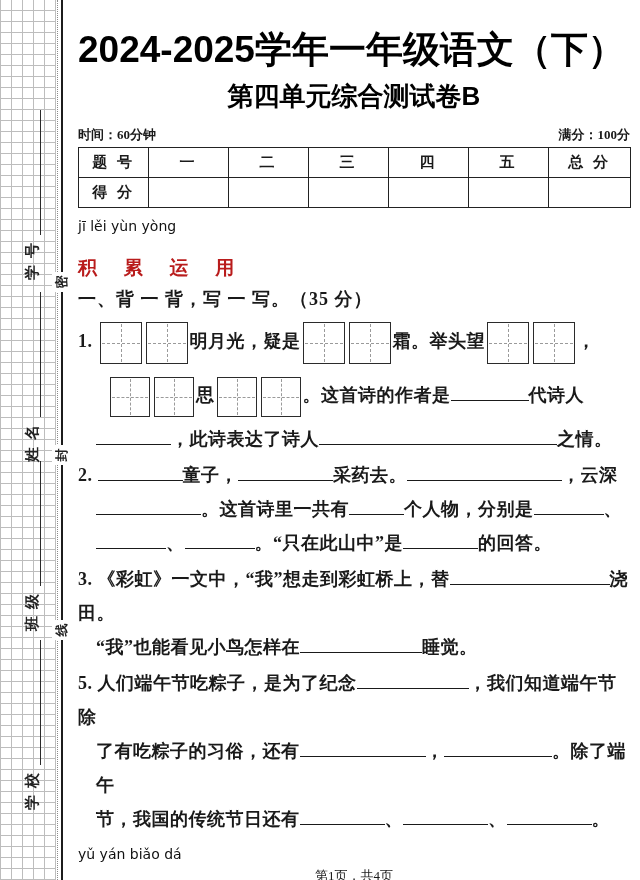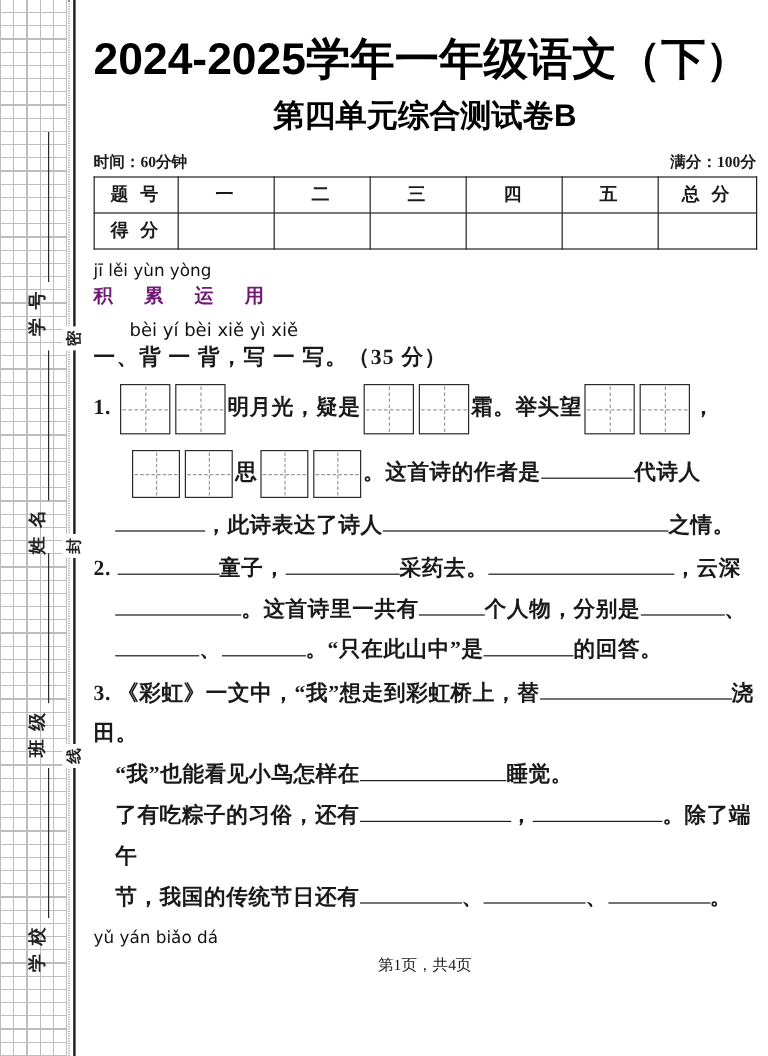--- a/index.html
+++ b/index.html
@@ -36,21 +36,21 @@
   }
   .page-subtitle{
     font-family:"Liberation Sans","DejaVu Sans",sans-serif;font-weight:700;font-size:26px;
     text-align:center;line-height:36px;margin-top:4px;color:#000;
   }
   .meta{display:flex;justify-content:space-between;font-size:13px;font-weight:700;margin-top:12px;line-height:18px;}
   table.score{border-collapse:collapse;width:552px;table-layout:fixed;margin-top:3px;padding-left:20px;}
   table.score td{border:1.6px solid #222;height:29px;text-align:center;font-size:15px;font-weight:700;letter-spacing:3px;padding:0;}
   .section-head{text-align:left;margin-top:9px;}
   .pinyin{font-family:"DejaVu Sans","Liberation Sans",sans-serif;font-size:14px;line-height:18px;color:#111;}
-  .section-title{font-size:16px;font-weight:700;letter-spacing:11px;line-height:26px;color:#701a75;}
+  .section-title{font-size:19px;font-weight:700;letter-spacing:11px;line-height:26px;color:#b91c1c;margin-top:20px;}
   .qheader{margin-top:5px;}
   .qheader .pinyin{text-align:left;margin-left:30px;font-size:15px;}
   .qheader-text{font-size:18px;font-weight:700;line-height:26px;letter-spacing:1px;}
   .qline{font-size:18px;font-weight:600;line-height:34px;min-height:34px;letter-spacing:0.5px;}
   .boxline{line-height:54px;min-height:54px;}
   .indent-a{padding-left:30px;}
   .indent-b{padding-left:18px;}
   .qgap{margin-top:2px;}
   .qnum{font-weight:700;margin-right:5px;font-family:"Liberation Serif",serif;}
   .blank{display:inline-block;height:1em;border-bottom:1.6px solid #1a1a1a;vertical-align:baseline;}
@@ -131,36 +131,36 @@
     </tr>
   </tbody>
     </table>
 
   <div class="section-head">
     <div class="pinyin">jī  lěi yùn yòng</div>
     <div class="section-title">积 累 运 用</div>
   </div>
 
   <div class="qheader">
-    <div class="pinyin">bèi yí bèi  xiě yì xiě</div>
     <div class="qheader-text">一、背 一 背，写 一 写。（35 分）</div>
   </div>
 
   <div class="qline boxline qgap"><span class="qnum">1.</span><span class="tzg" style="height: 42px; width: 42px;"></span><span class="tzg" style="height: 42px; width: 42px;"></span><span>明月光，疑是</span><span class="tzg" style="height: 42px; width: 42px;"></span><span class="tzg" style="height: 42px; width: 42px;"></span><span>霜。举头望</span><span class="tzg" style="height: 42px; width: 42px;"></span><span class="tzg" style="height: 42px; width: 42px;"></span><span>，</span></div>
   <div class="qline boxline indent-a"><span class="tzg" style="height: 40px; width: 40px;"></span><span class="tzg" style="height: 40px; width: 40px;"></span><span>思</span><span class="tzg" style="height: 40px; width: 40px;"></span><span class="tzg" style="height: 40px; width: 40px;"></span><span>。这首诗的作者是</span><span class="blank" style="width: 78px;"></span><span>代诗人</span></div>
   <div class="qline indent-b"><span class="blank" style="width: 75px;"></span><span>，此诗表达了诗人</span><span class="blank" style="width: 238px;"></span><span>之情。</span></div>
 
   <div class="qline qgap"><span class="qnum">2.</span><span class="blank" style="width: 85px;"></span><span>童子，</span><span class="blank" style="width: 95px;"></span><span>采药去。</span><span class="blank" style="width: 155px;"></span><span>，云深</span></div>
   <div class="qline indent-b"><span class="blank" style="width: 105px;"></span><span>。这首诗里一共有</span><span class="blank" style="width: 55px;"></span><span>个人物，分别是</span><span class="blank" style="width: 70px;"></span><span>、</span></div>
   <div class="qline indent-b"><span class="blank" style="width: 70px;"></span><span>、</span><span class="blank" style="width: 70px;"></span><span>。“只在此山中”是</span><span class="blank" style="width: 75px;"></span><span>的回答。</span></div>
 
   <div class="qline qgap"><span class="qnum">3.</span><span>《彩虹》一文中，“我”想走到彩虹桥上，替</span><span class="blank" style="width: 160px;"></span><span>浇田。</span></div>
 
   <div class="qline indent-b"><span>“我”也能看见小鸟怎样在</span><span class="blank" style="width: 122px;"></span><span>睡觉。</span></div>
 
+  <div class="qline qgap"><span class="qnum">5.</span><span>人们端午节吃粽子，是为了纪念</span><span class="blank" style="width: 112px;"></span><span>，我们知道端午节除</span></div>
   <div class="qline indent-b"><span>了有吃粽子的习俗，还有</span><span class="blank" style="width: 126px;"></span><span>，</span><span class="blank" style="width: 108px;"></span><span>。除了端午</span></div>
   <div class="qline indent-b"><span>节，我国的传统节日还有</span><span class="blank" style="width: 85px;"></span><span>、</span><span class="blank" style="width: 85px;"></span><span>、</span><span class="blank" style="width: 85px;"></span><span>。</span></div>
 
   <div class="section-head">
     <div class="pinyin">yǔ yán biǎo dá</div>
   </div>
 
   <div class="footer">第1页，共4页</div>
 </div>
 

